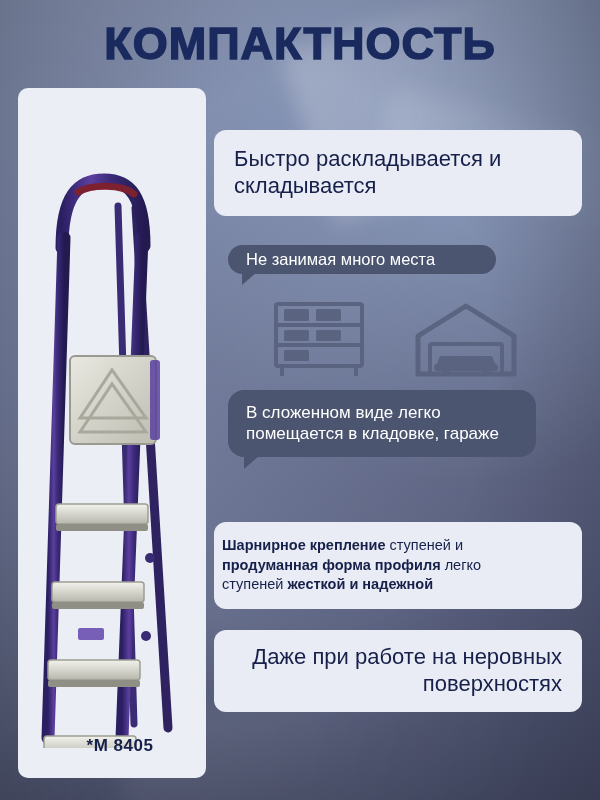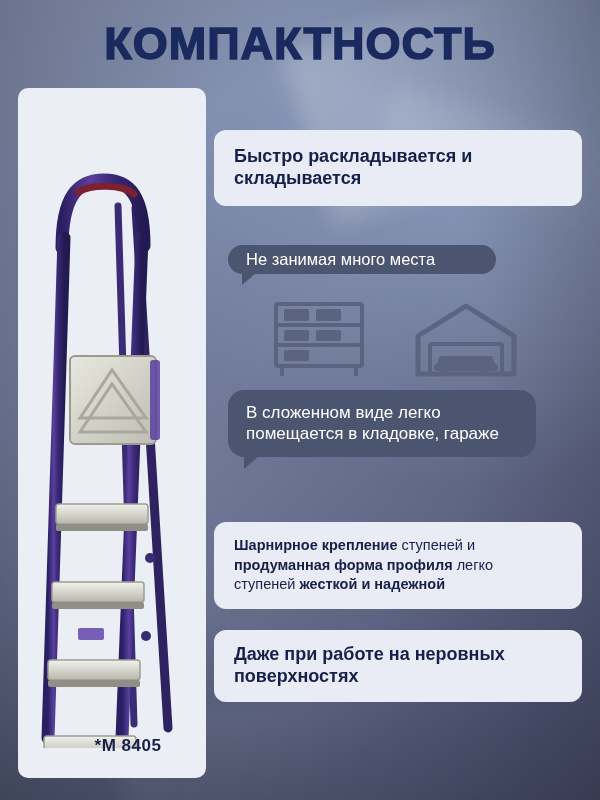--- a/index.html
+++ b/index.html
@@ -73,40 +73,40 @@
     overflow: hidden;
   }
   .ladder {
     position: absolute;
     left: 0; top: 0;
     width: 188px;
     height: 660px;
   }
   .sku {
     position: absolute;
-    left: 16px;
+    left: 8px;
     bottom: 22px;
     width: 188px;
     text-align: center;
     font-size: 17px;
     font-weight: 700;
     color: #16204a;
     letter-spacing: 0.5px;
   }
 
   
   .card {
     position: absolute;
     background: #e9ecf4;
     border-radius: 12px;
     box-sizing: border-box;
   }
   .card-text-big {
-    font-size: 18px;
-    font-weight: 700;
+    font-size: 22px;
+    font-weight: 400;
     color: #16204a;
     line-height: 1.22;
   }
   .card-text-mid {
     font-size: 17px;
     font-weight: 700;
     line-height: 1.25;
   }
   .card-text-small {
     font-size: 14.5px;
@@ -169,29 +169,30 @@
     width: 0; height: 0;
     border-left: 15px solid #4b5570;
     border-bottom: 13px solid transparent;
   }
 
   
   #card-hinge {
     left: 214px;
     top: 522px;
     width: 368px;
-    padding: 14px 20px;
+    padding: 14px 8px;
   }
 
   
   #card-uneven {
     left: 214px;
     top: 630px;
     width: 368px;
     padding: 14px 20px;
+    text-align: right;
   }
 
   svg { display: block; }
 </style>
 </head>
 <body>
 
 <div class="page">
 
   <div class="bg"></div>

